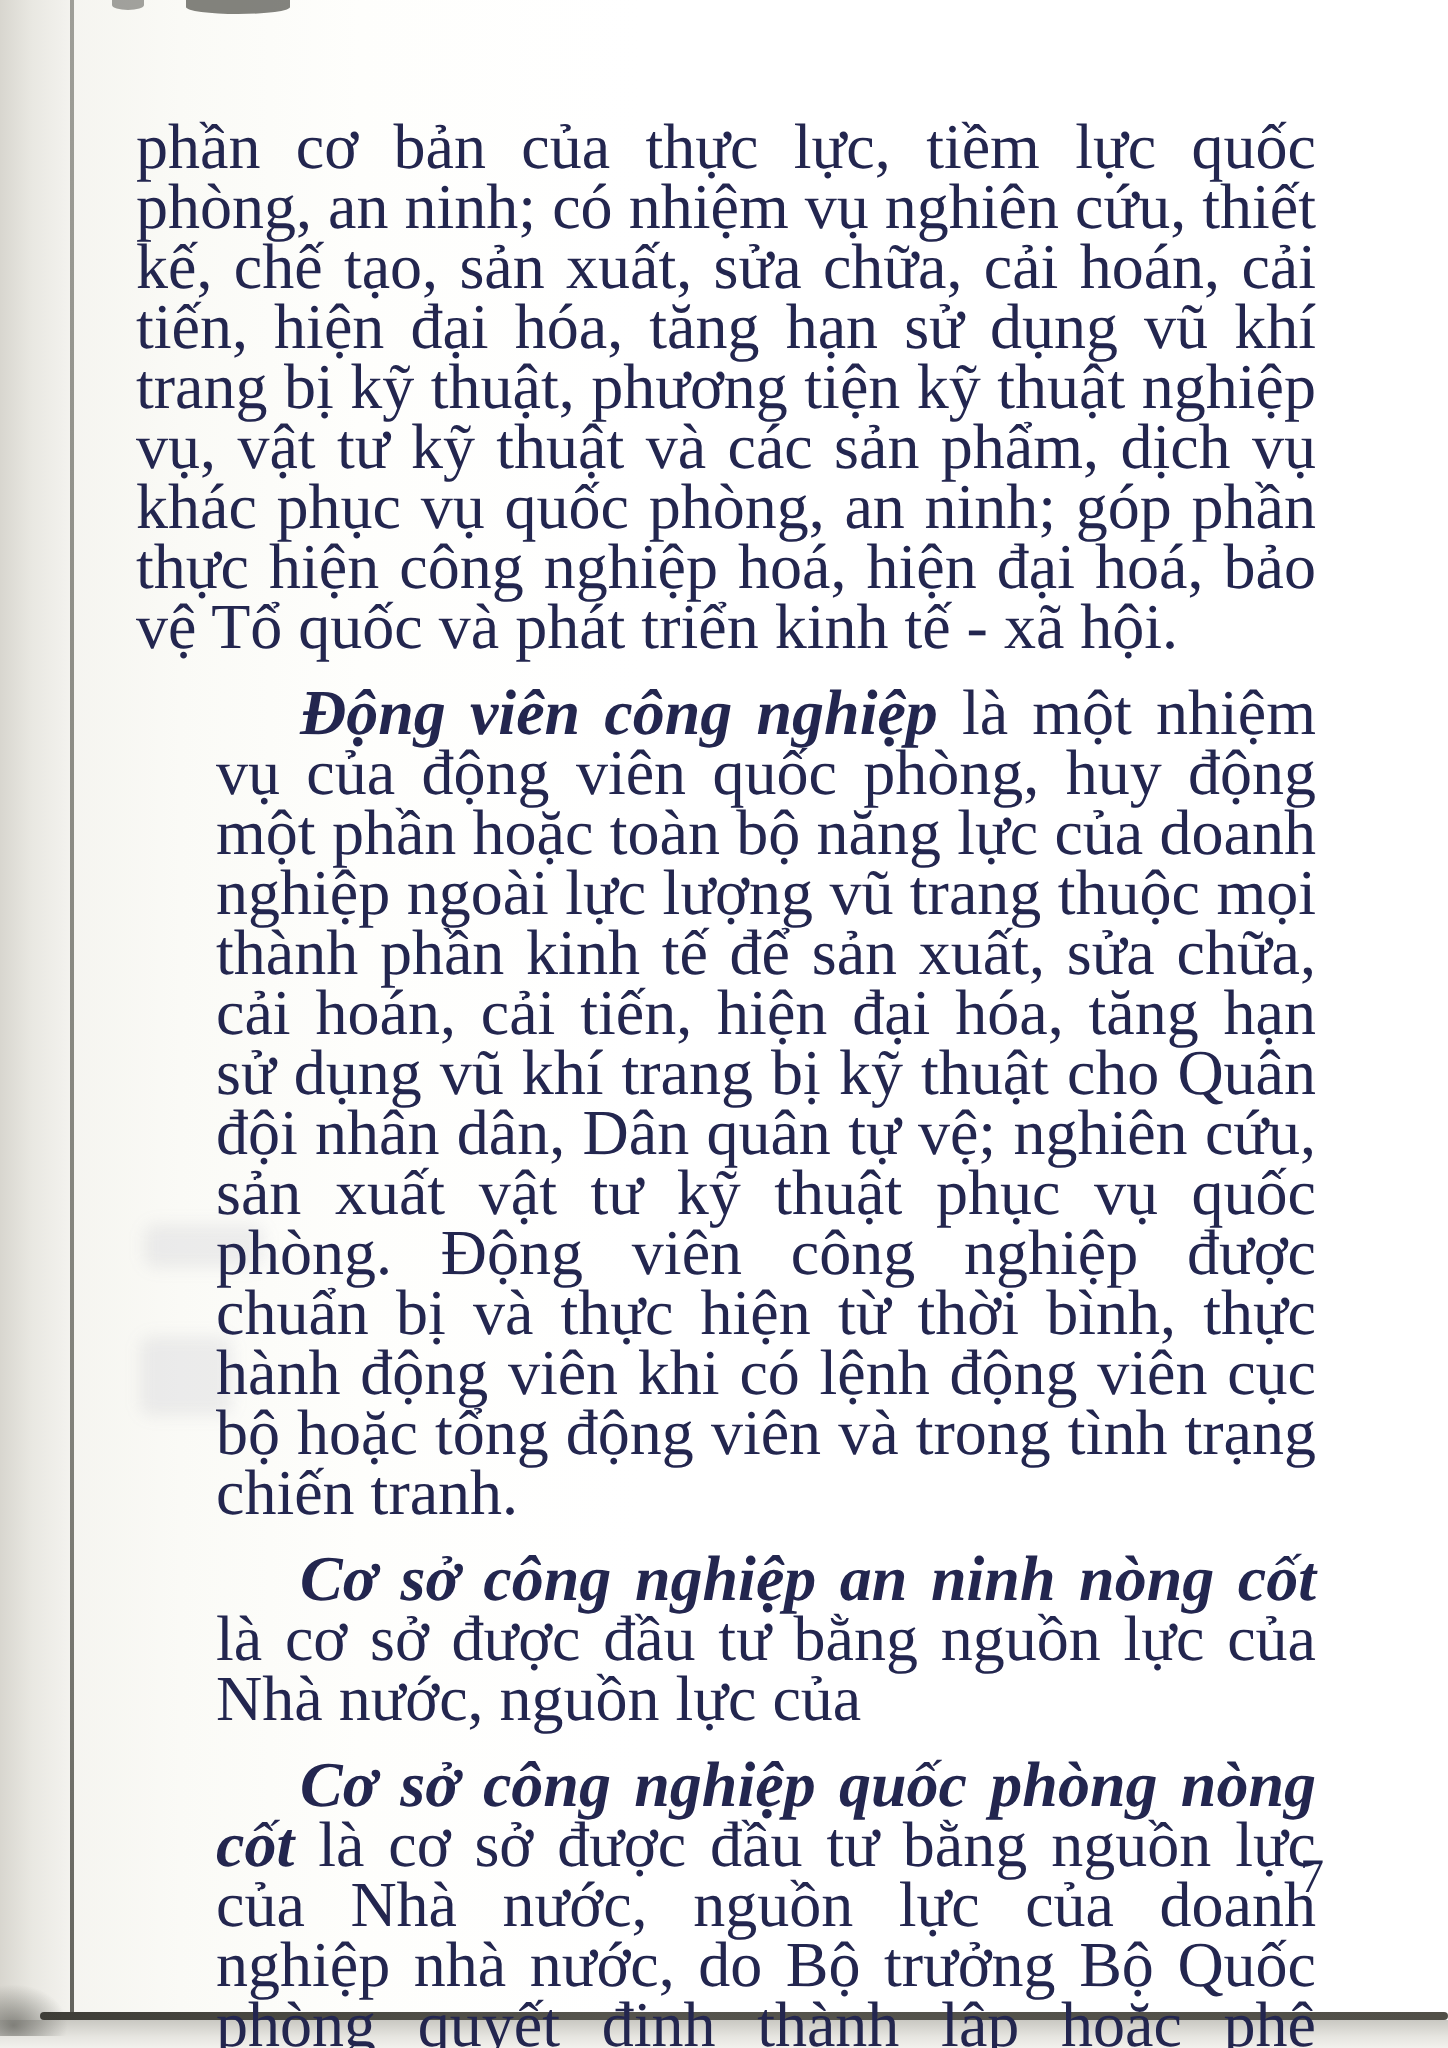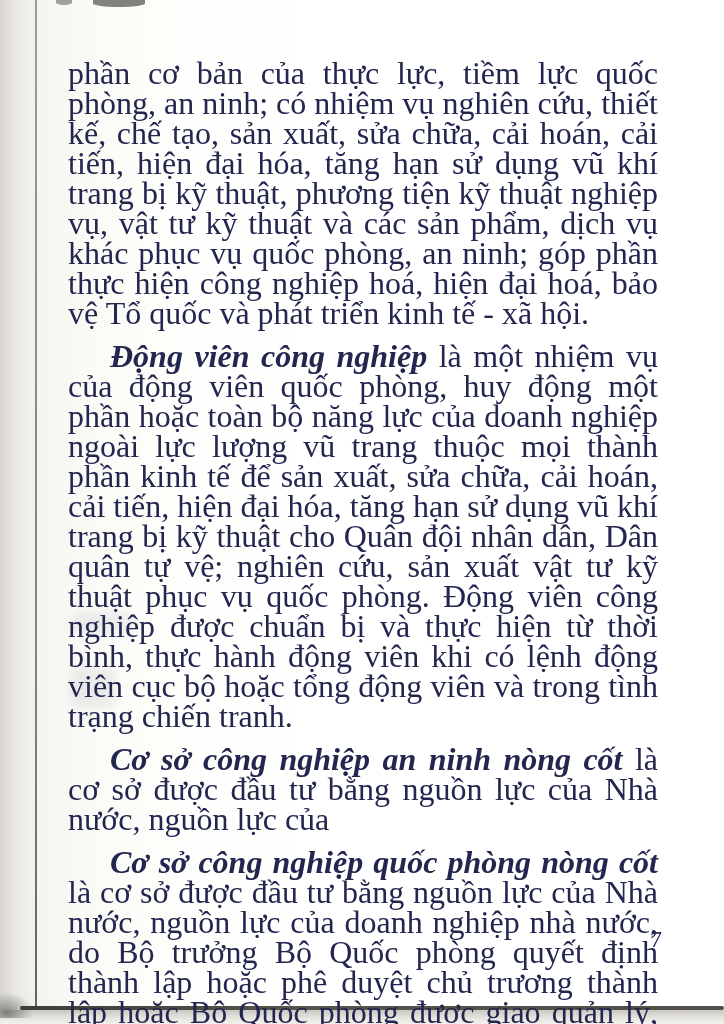--- a/index.html
+++ b/index.html
@@ -76,20 +76,21 @@
     color: var(--ink, #22254f);
     font-size: 32px;
     line-height: 30px;
     text-align: justify;
   }
   .para {
     margin: 0 0 13px 0;
   }
   .para.indented {
     text-indent: 42px;
+    margin-left: 40px;
   }
   .run.lead {
     font-style: italic;
     font-weight: bold;
   }
   .page-number {
     position: absolute;
     left: 641px; top: 926px;
     width: 30px;
     color: var(--ink, #22254f);

